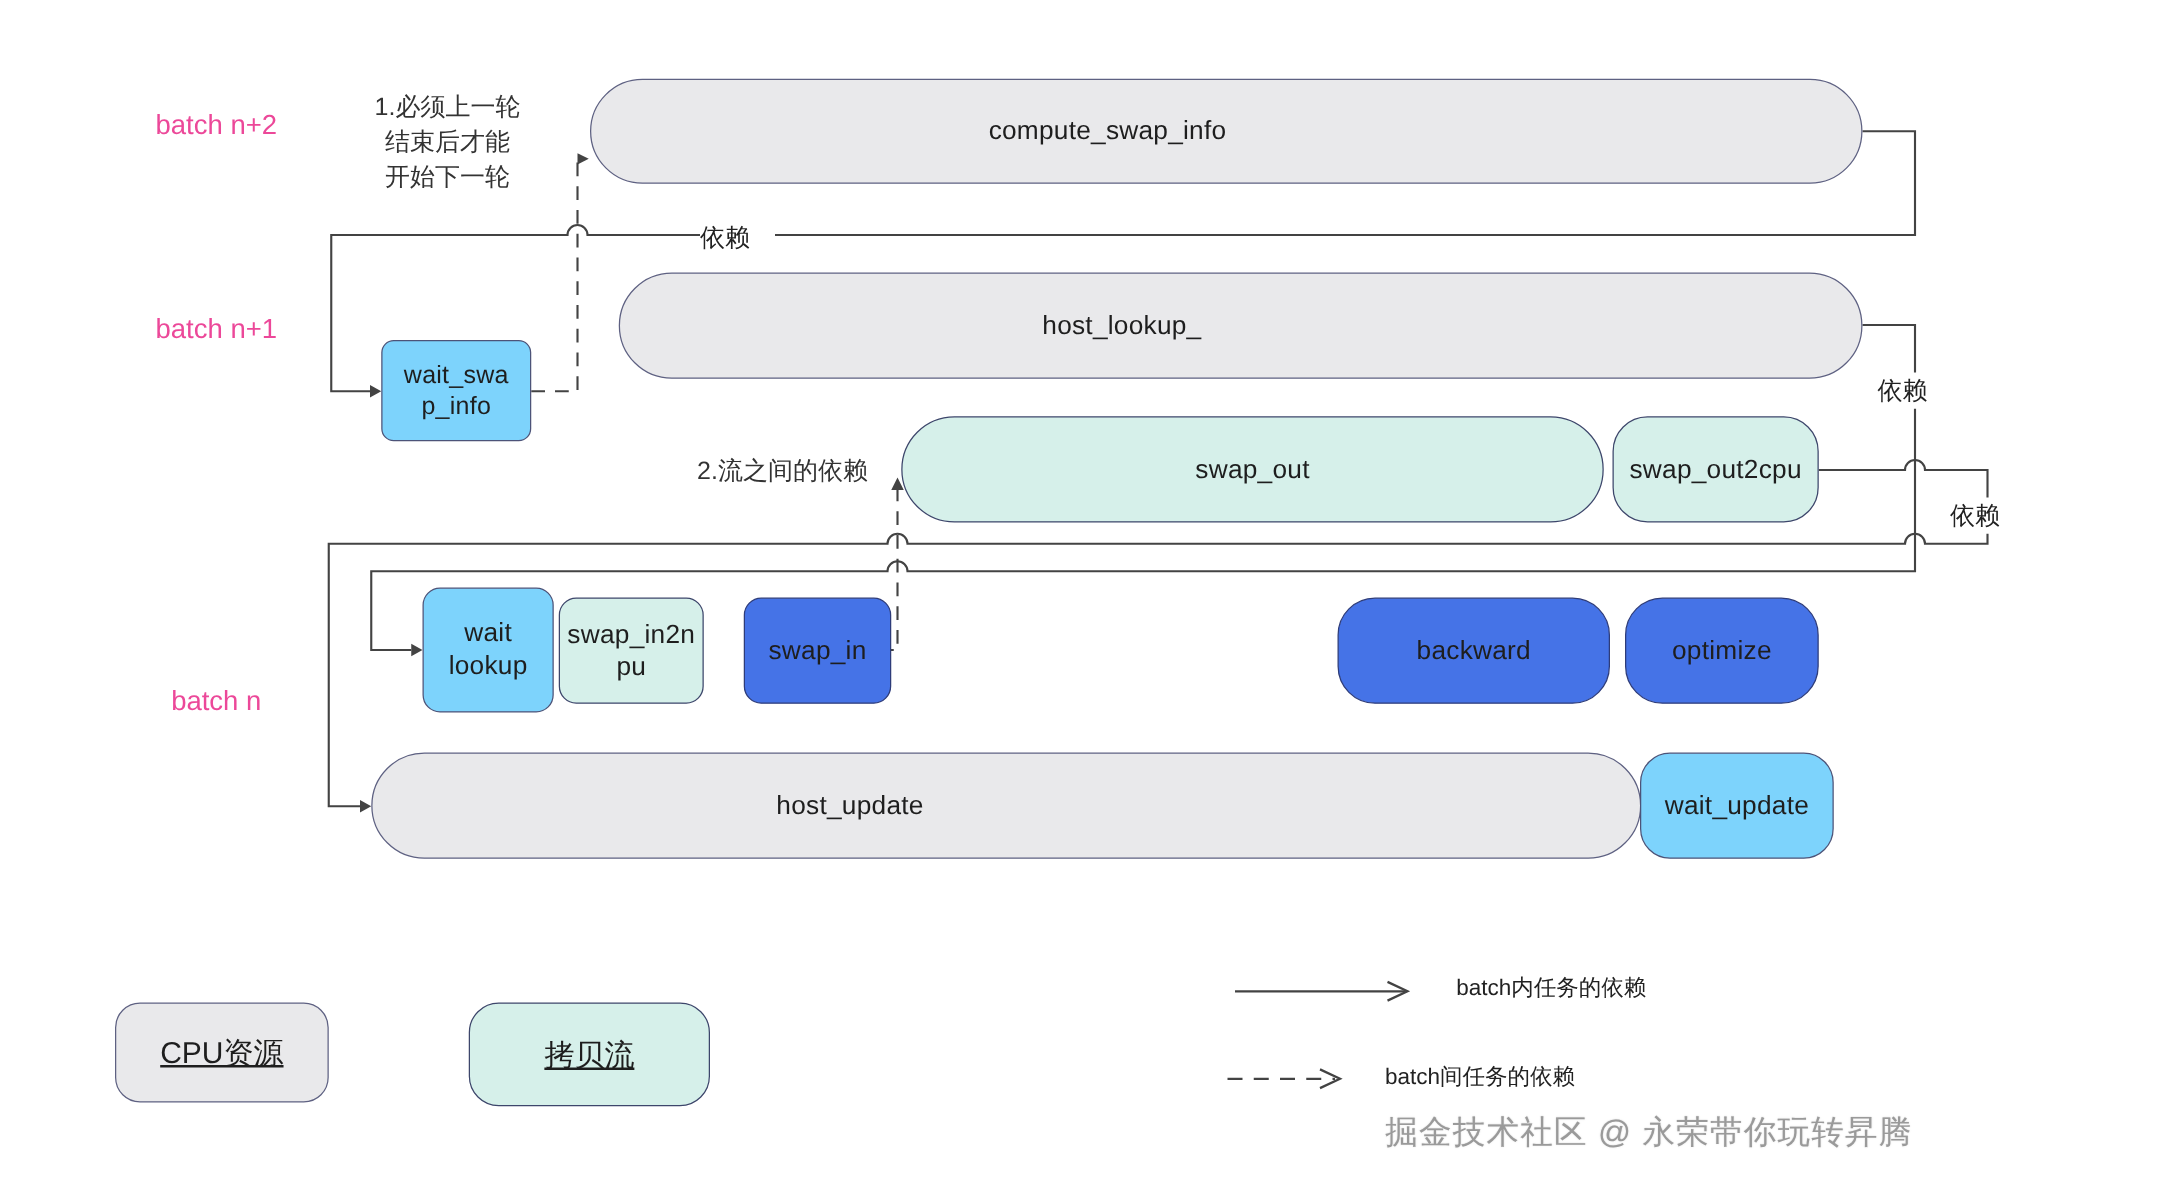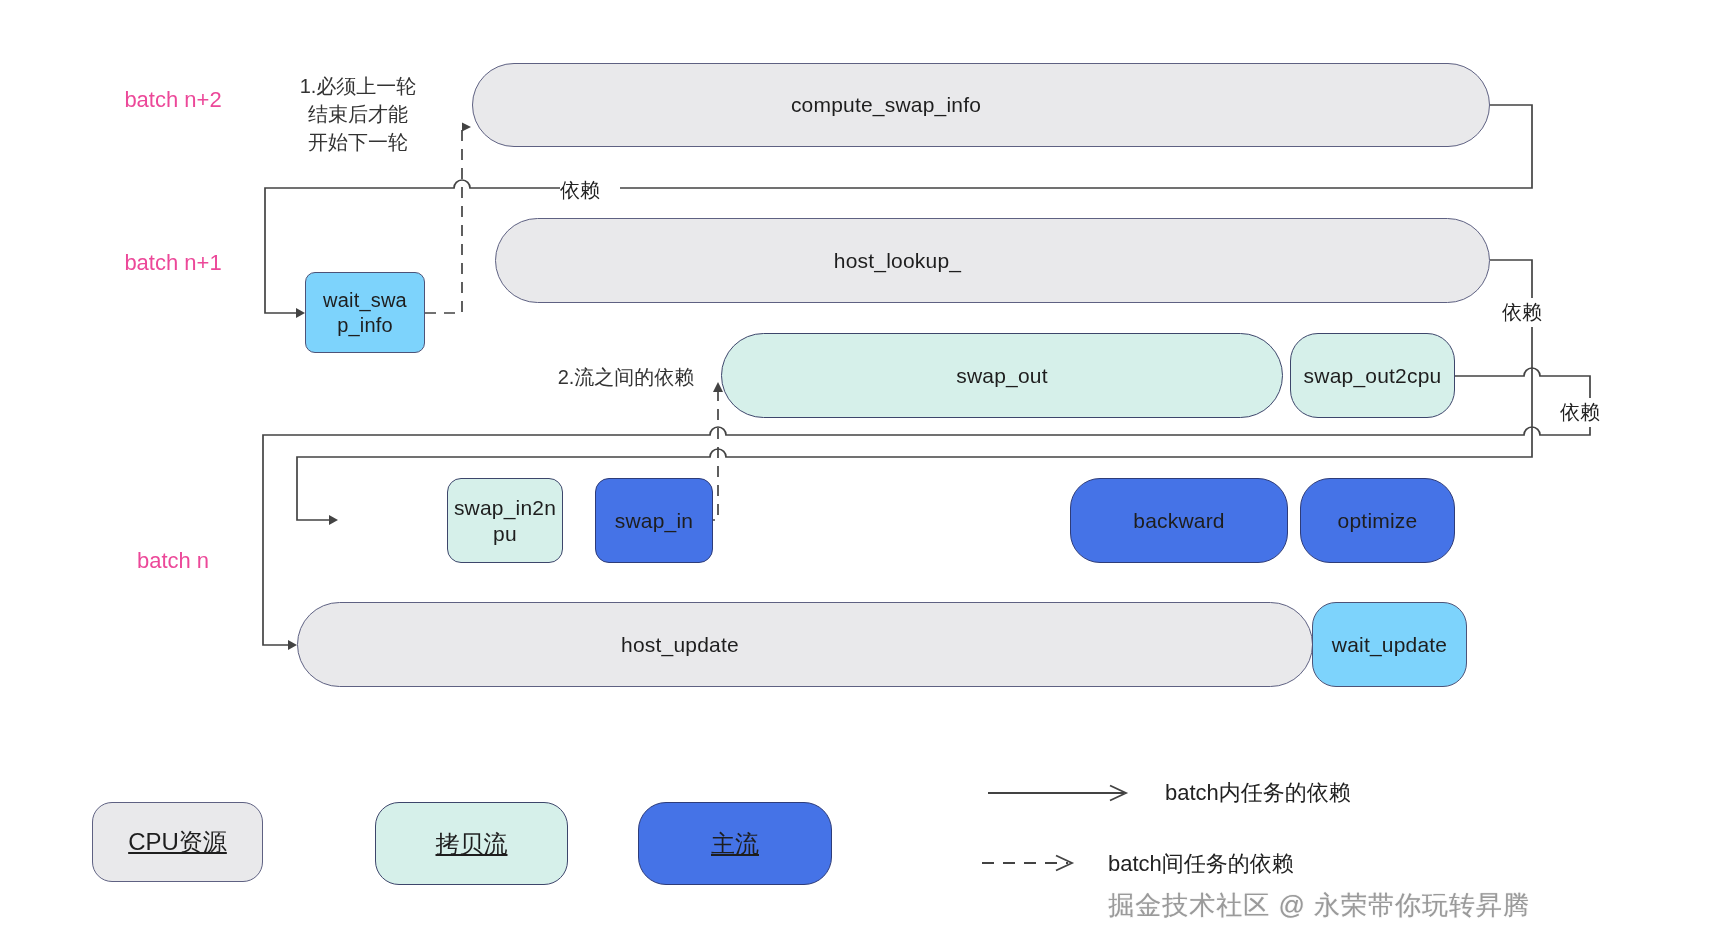--- a/index.html
+++ b/index.html
@@ -45,21 +45,21 @@
   .dep-0{left:560px;top:176px;}
   .dep-1{left:1502px;top:298px;}
   .dep-2{left:1560px;top:398px;}
 
   .legend-box{position:absolute;display:flex;align-items:center;justify-content:center;
     box-sizing:border-box;font-size:24px;text-decoration:underline;}
   .lg-cpu {left:92px;top:802px;width:171px;height:80px;border-radius:20px;}
   .lg-copy{left:375px;top:802px;width:193px;height:83px;border-radius:24px;}
   .lg-main{left:638px;top:802px;width:194px;height:83px;border-radius:28px;}
 
-  .arrow-label{position:absolute;font-size:22px;color:#222;}
+  .arrow-label{position:absolute;font-size:18px;color:#222;}
   .al-1{left:1165px;top:778px;}
   .al-2{left:1108px;top:849px;}
 
   .watermark{position:absolute;left:1050px;top:888px;width:480px;text-align:right;
     font-size:26px;font-weight:400;color:#9a9a9a;letter-spacing:1px;
     text-shadow:0 1px 1px rgba(255,255,255,.9), 0 0 1px rgba(120,120,120,.6);}
 </style>
 </head>
 <body>
 
@@ -100,29 +100,30 @@
   <div class="dep dep-0">依赖</div>
   <div class="dep dep-1">依赖</div>
   <div class="dep dep-2">依赖</div>
 
   <div class="node gray n-compute">compute_swap_info</div>
   <div class="node gray n-hostlookup">host_lookup_</div>
   <div class="node white n-waitswap">wait_swa
 p_info</div>
   <div class="node mint n-swapout">swap_out</div>
   <div class="node mint n-swapout2cpu">swap_out2cpu</div>
+  <div class="node white n-waitlookup">wait
+lookup</div>
   <div class="node mint n-swapin2npu">swap_in2n
 pu</div>
   <div class="node blue n-swapin">swap_in</div>
   <div class="node blue n-backward">backward</div>
   <div class="node blue n-optimize">optimize</div>
   <div class="node gray n-hostupdate">host_update</div>
   <div class="node white n-waitupdate">wait_update</div>
 
   <div class="legend-box gray lg-cpu">CPU资源</div>
   <div class="legend-box mint lg-copy">拷贝流</div>
-  <div class="legend-box blue lg-main">主流</div>
 
   <div class="arrow-label al-1">batch内任务的依赖</div>
   <div class="arrow-label al-2">batch间任务的依赖</div>
 
   <div class="watermark">掘金技术社区 @ 永荣带你玩转昇腾</div>
 </div>
 
 </body></html>

